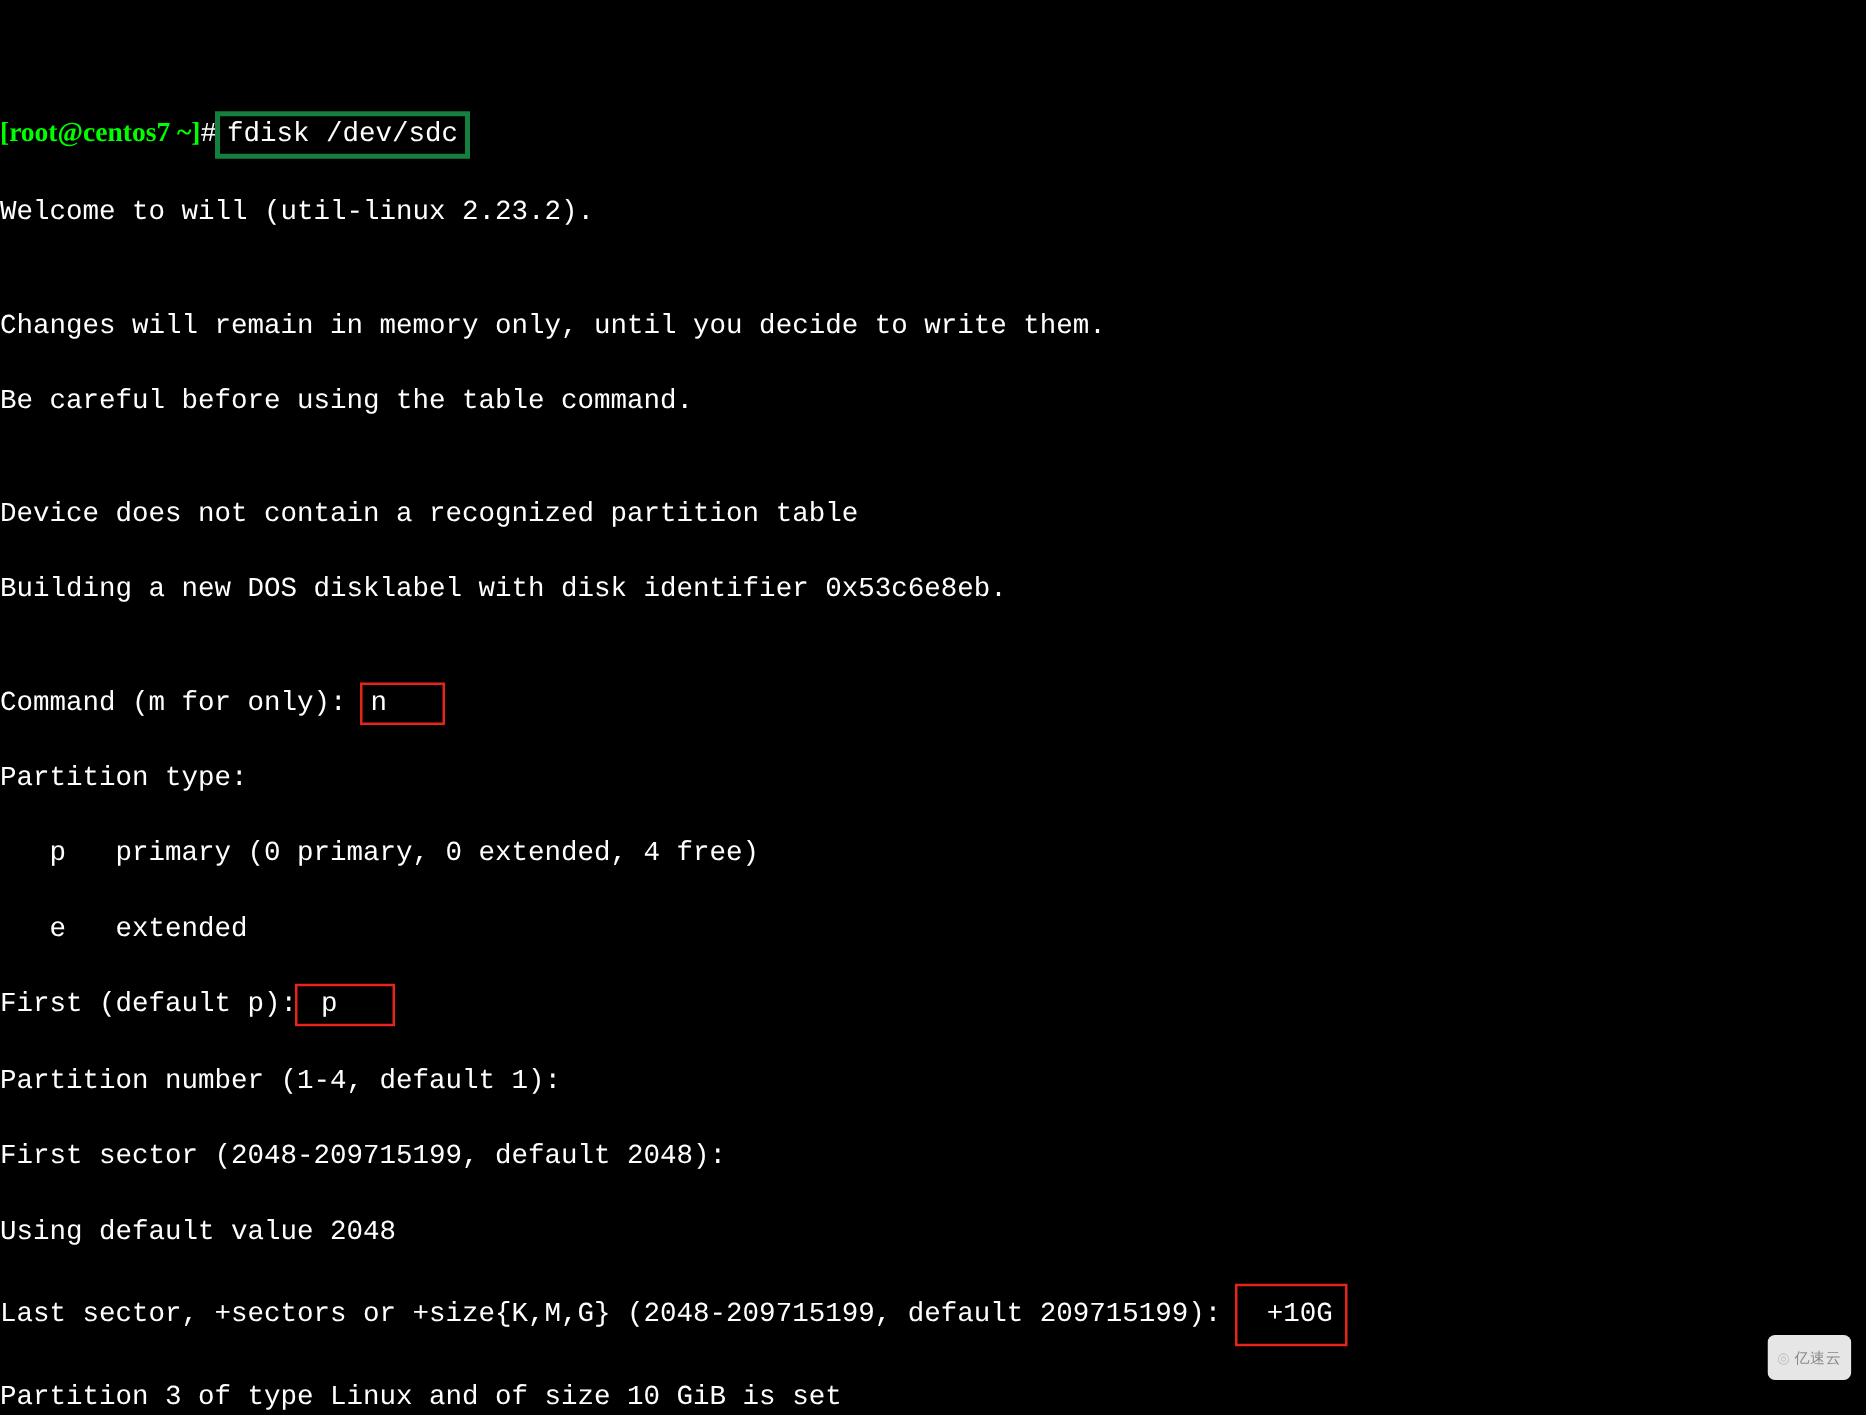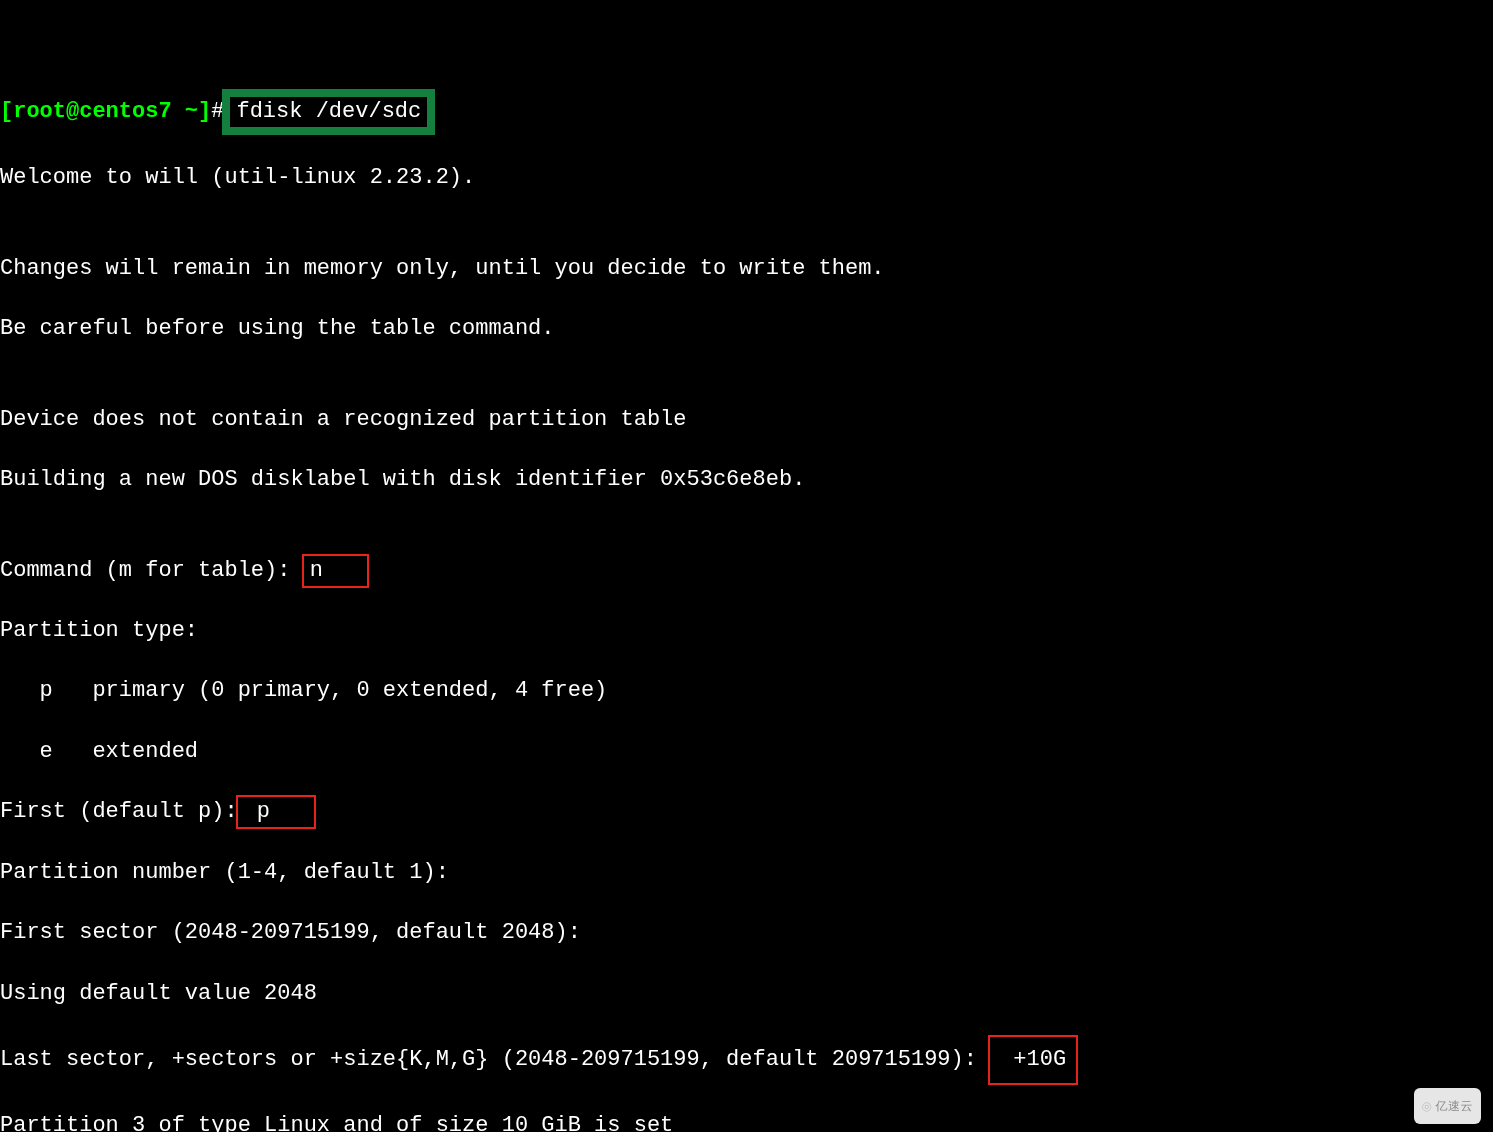--- a/index.html
+++ b/index.html
@@ -9,24 +9,24 @@
       color: #ffffff;
       font-family: "Consolas", "Monaco", "Courier New", monospace;
       font-size: 22px;
       line-height: 30.2px;
       white-space: pre;
       overflow-x: hidden;
       width: 1493px;
       box-sizing: border-box;
     }
     .term-line { display: block; }
-    .prompt-user { color: #00ff00; font-weight: bold; }
+    .prompt-user { color: #00ff00; font-weight: bold; font-family: Liberation Serif, serif; }
     .prompt-hash { color: #ffffff; }
     .redbox {
-      border: 8px solid #15803d;
+      border: 4px solid #15803d;
       display: inline-block;
       padding: 0 6px;
       margin: -2px -2px;
       box-sizing: border-box;
     }
     .redbox-wide {
       border: 2px solid #e72419;
       display: inline-block;
       padding: 0 18px 0 6px;
       margin: -2px -2px;
@@ -34,21 +34,21 @@
     }
     .redbox-tall {
       border: 2px solid #e72419;
       display: inline-block;
       padding: 8px 10px;
       margin: -4px -2px;
       box-sizing: border-box;
     }
     .watermark {
       position: fixed;
-      bottom: 8px;
+      bottom: 28px;
       right: 12px;
       font-size: 12px;
       color: #8a8a8a;
       background: rgba(255,255,255,0.9);
       padding: 3px 8px;
       border-radius: 6px;
       font-family: sans-serif;
       letter-spacing: 0.5px;
     }
     .watermark .dot { color:#c0c0c0; margin-right:3px; }
@@ -59,21 +59,21 @@
 
 <span class="term-line"><span class="prompt-user">[root@centos7 ~]</span><span class="prompt-hash">#</span><span class="redbox"><span>fdisk /dev/sdc</span></span></span>
 <span class="term-line">Welcome to will (util-linux 2.23.2).</span>
 <span class="term-line"></span>
 <span class="term-line">Changes will remain in memory only, until you decide to write them.</span>
 <span class="term-line">Be careful before using the table command.</span>
 <span class="term-line"></span>
 <span class="term-line">Device does not contain a recognized partition table</span>
 <span class="term-line">Building a new DOS disklabel with disk identifier 0x53c6e8eb.</span>
 <span class="term-line"></span>
-<span class="term-line"><span>Command (m for table): </span><span class="redbox-wide"><span>n  </span></span></span>
+<span class="term-line"><span>Command (m for only): </span><span class="redbox-wide"><span>n  </span></span></span>
 <span class="term-line">Partition type:</span>
 <span class="term-line">   p   primary (0 primary, 0 extended, 4 free)</span>
 <span class="term-line">   e   extended</span>
 <span class="term-line"><span>First (default p):</span><span class="redbox-wide"><span> p  </span></span></span>
 <span class="term-line">Partition number (1-4, default 1): </span>
 <span class="term-line">First sector (2048-209715199, default 2048): </span>
 <span class="term-line">Using default value 2048</span>
 <span class="term-line"><span>Last sector, +sectors or +size{K,M,G} (2048-209715199, default 209715199):</span> <span class="redbox-tall"><span> +10G</span></span></span>
 <span class="term-line">Partition 3 of type Linux and of size 10 GiB is set</span>
 <span class="term-line"></span>

